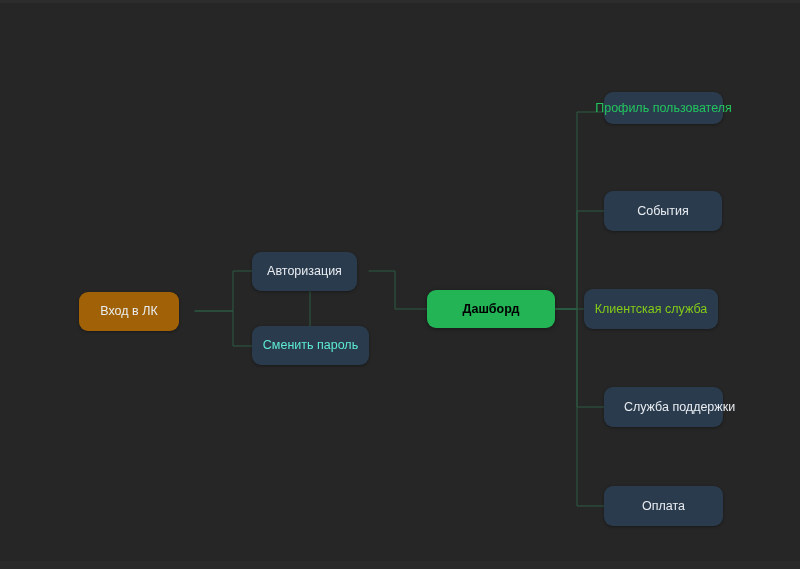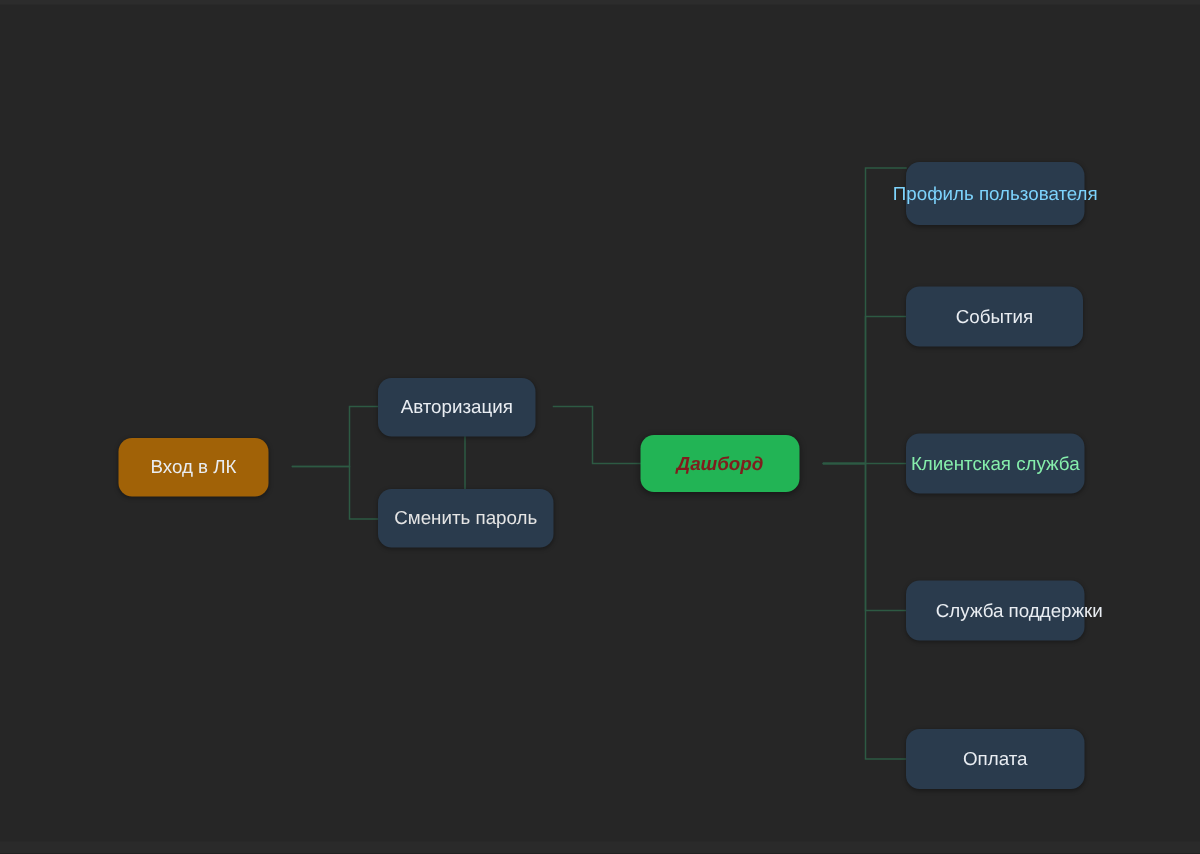--- a/index.html
+++ b/index.html
@@ -83,33 +83,33 @@
       </g>
   </svg>
 
   <div id="nodes-group">
       <div class="node node-default" style="left: 79px; top: 292px; width: 100px; height: 39px; background: #a16207; color: rgb(233, 237, 242);">
         <span class="node-label">Вход в ЛК</span>
       </div>
       <div class="node node-default" style="left: 252px; top: 252px; width: 105px; height: 39px; background: rgb(42, 59, 77); color: rgb(233, 237, 242);">
         <span class="node-label">Авторизация</span>
       </div>
-      <div class="node node-default" style="left: 252px; top: 326px; width: 117px; height: 39px; background: rgb(42, 59, 77); color: #e5e5e5;">
+      <div class="node node-default" style="left: 252px; top: 326px; width: 117px; height: 39px; background: rgb(42, 59, 77); color: #5eead4;">
         <span class="node-label">Сменить пароль</span>
       </div>
-      <div class="node node-accent" style="left: 427px; top: 290px; width: 106px; height: 38px; background: rgb(34, 180, 85); color: #7f1d1d; font-style: italic;">
+      <div class="node node-accent" style="left: 427px; top: 290px; width: 128px; height: 38px; background: rgb(34, 180, 85); color: #000000;">
         <span class="node-label">Дашборд</span>
       </div>
-      <div class="node node-default" style="left: 604px; top: 92px; width: 119px; height: 42px; background: rgb(42, 59, 77); color: #7dd3fc; margin-top: 16px;">
+      <div class="node node-default" style="left: 604px; top: 92px; width: 119px; height: 32px; background: rgb(42, 59, 77); color: #22c55e;">
         <span class="node-label">Профиль пользователя</span>
       </div>
       <div class="node node-default" style="left: 604px; top: 191px; width: 118px; height: 40px; background: rgb(42, 59, 77); color: rgb(233, 237, 242);">
         <span class="node-label">События</span>
       </div>
-      <div class="node node-default" style="left: 604px; top: 289px; width: 119px; height: 40px; background: rgb(42, 59, 77); color: #86efac;">
+      <div class="node node-default" style="left: 584px; top: 289px; width: 134px; height: 40px; background: rgb(42, 59, 77); color: #84cc16;">
         <span class="node-label">Клиентская служба</span>
       </div>
       <div class="node node-default" style="left: 604px; top: 387px; width: 119px; height: 40px; background: rgb(42, 59, 77); color: rgb(233, 237, 242); padding-left: 32px;">
         <span class="node-label">Служба поддержки</span>
       </div>
       <div class="node node-default" style="left: 604px; top: 486px; width: 119px; height: 40px; background: rgb(42, 59, 77); color: rgb(233, 237, 242);">
         <span class="node-label">Оплата</span>
       </div>
     </div>
 

